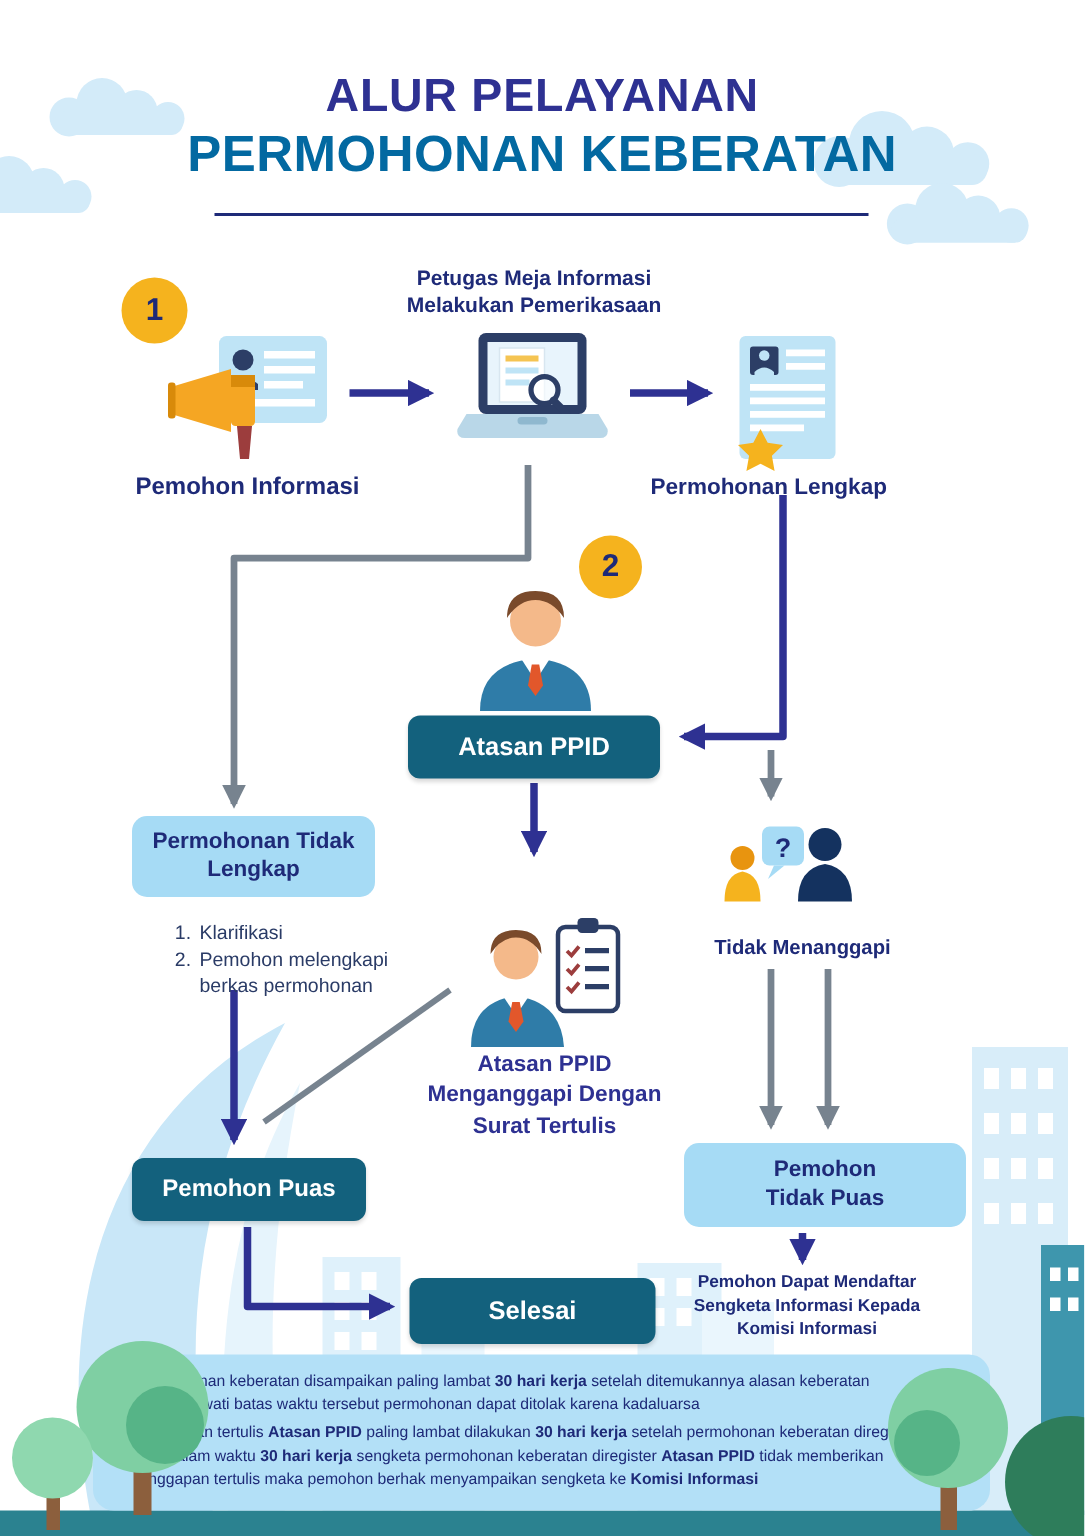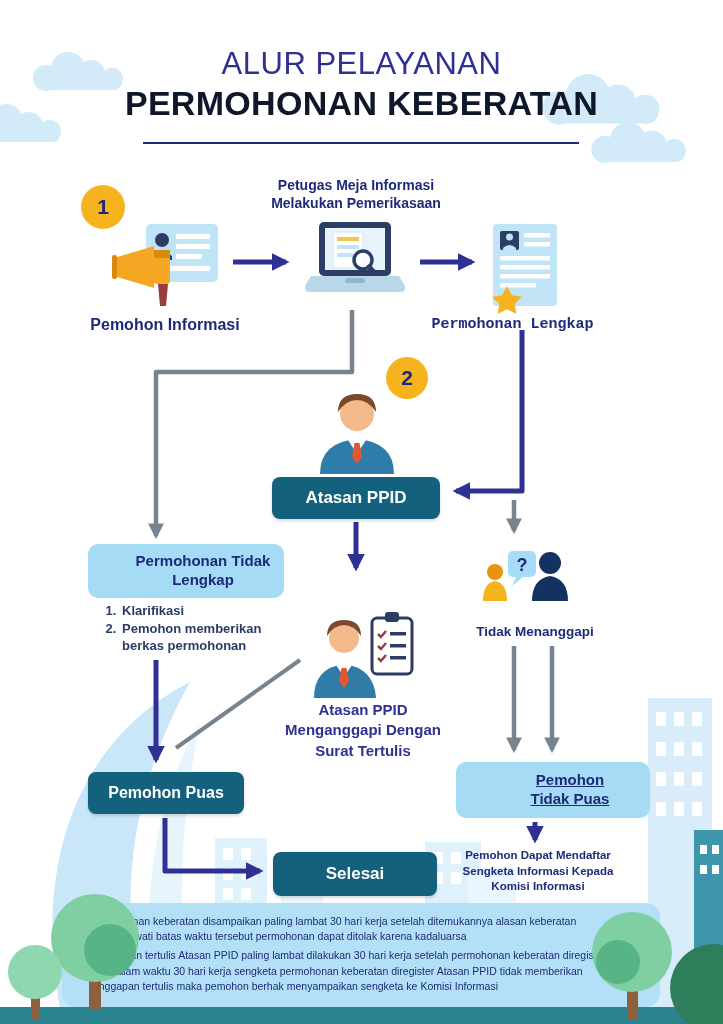--- a/index.html
+++ b/index.html
@@ -2,63 +2,63 @@
 <html><head>
 <meta charset="utf-8">
 <style>
   html,body{margin:0;padding:0;background:#ffffff;}
   .poster{position:relative;width:723px;height:1024px;overflow:hidden;background:#ffffff;
           font-family:"Liberation Sans",sans-serif;}
   .abs{position:absolute;}
   svg.layer{position:absolute;left:0;top:0;pointer-events:none;}
   .z0{z-index:0}.z1{z-index:1}.z4{z-index:4}
 
-  .title1{left:0;top:46px;width:723px;text-align:center;font-size:31px;font-weight:normal;
+  .title1{left:0;top:46px;width:723px;text-align:center;font-size:31px;font-weight:bold;
           letter-spacing:.5px;color:#2E3192;z-index:2;}
   .title2{left:0;top:84px;width:723px;text-align:center;font-size:34px;font-weight:bold;
-          letter-spacing:.3px;color:#0f172a;z-index:2;}
+          letter-spacing:.3px;color:#0369a1;z-index:2;}
   .underline{left:143px;top:142px;width:436px;height:2px;background:#1E2A78;z-index:2;}
 
   .badge{background:#F5B31E;color:#1E2A78;border-radius:50%;display:flex;align-items:center;
          justify-content:center;font-weight:bold;font-size:21px;z-index:2;}
   .badge1{left:81px;top:185px;width:44px;height:44px;}
   .badge2{left:386px;top:357px;width:42px;height:42px;}
 
   .lbl{color:#1E2A78;font-weight:bold;text-align:center;white-space:pre-line;z-index:2;}
   .lbl-pemohon{left:70px;top:316px;width:190px;font-size:16px;}
   .lbl-petugas{left:250px;top:176px;width:212px;font-size:14px;line-height:1.3;}
-  .lbl-lengkap{left:420px;top:316px;width:185px;font-size:15px;font-family:Liberation Mono, monospace;}
+  .lbl-lengkap{left:420px;top:316px;width:185px;font-size:15px;}
   .lbl-tidakmenanggapi{left:460px;top:624px;width:150px;font-size:13.5px;text-align:center;}
   .lbl-menganggapi{left:278px;top:700px;width:170px;font-size:15px;line-height:1.35;color:#2E3192;}
   .lbl-sengketa{left:448px;top:848px;width:180px;font-size:11.5px;line-height:1.35;}
 
   .teal-btn{background:#13617D;color:#fff;font-weight:bold;display:flex;align-items:center;
             justify-content:center;border-radius:8px;font-size:17px;z-index:2;
             box-shadow:0 2px 3px rgba(0,0,0,.15);}
   .btn-atasan{left:272px;top:477px;width:168px;height:42px;}
   .btn-puas{left:88px;top:772px;width:156px;height:42px;font-size:16px;}
   .btn-selesai{left:273px;top:852px;width:164px;height:44px;}
 
   .lightbox{background:#A6DBF5;color:#1E2A78;font-weight:bold;display:flex;align-items:center;
             justify-content:center;border-radius:10px;text-align:center;white-space:pre-line;
-            font-size:15px;line-height:1.25;z-index:2;padding-left:34px;}
+            font-size:15px;line-height:1.25;z-index:2;}
   .box-tidaklengkap{left:88px;top:544px;width:162px;height:54px;}
-  .box-tidakpuas{left:456px;top:762px;width:160px;height:56px;text-decoration:underline;}
-
-  .klist{left:103px;top:602px;width:160px;margin:0;padding-left:17px;color:#2A3B66;
-         font-size:13px;line-height:1.35;z-index:2;list-style:decimal;font-weight:bold;}
+  .box-tidakpuas{left:456px;top:762px;width:188px;height:56px;}
+
+  .klist{left:103px;top:602px;width:160px;margin:11px;padding-left:17px;color:#2A3B66;
+         font-size:13px;line-height:1.35;z-index:2;list-style:decimal;}
   .klist li{margin:0;padding-left:2px;}
 
   .footer{left:62px;top:903px;width:598px;height:104px;background:#B3E0F7;border-radius:14px;
           box-sizing:border-box;padding:11px 13px;z-index:3;color:#1E2A78;font-size:10.5px;
           line-height:1.45;}
   .fn{display:flex;margin-bottom:4px;}
   .fn-num{width:15px;flex:0 0 15px;font-weight:bold;}
   .fn-text{white-space:pre-line;}
-  .b{font-weight:400;}
+  .b{font-weight:700;}
 
   .icon{z-index:2;}
 </style>
 </head>
 <body>
 
 <div class="poster">
 
   <svg class="layer z0" width="723" height="1024" viewBox="0 0 723 1024">
 
@@ -226,21 +226,21 @@
     <path d="M42.5,57 h5 l2.5,14 -5,7 -5,-7 z" fill="#E2572B"></path>
     <circle cx="45" cy="28" r="17" fill="#F4B98A"></circle>
     <path d="M26,26 Q26,8 45,8 Q64,8 64,26 Q56,14 45,14 Q34,14 26,26 Z" fill="#7A4A2B"></path>
   </svg>
   <div class="abs teal-btn btn-atasan">Atasan PPID</div>
 
   <div class="abs lightbox box-tidaklengkap">Permohonan Tidak
 Lengkap</div>
   <ol class="abs klist">
     <li>Klarifikasi</li>
-    <li>Pemohon memberikan berkas permohonan</li>
+    <li>Pemohon melengkapi berkas permohonan</li>
   </ol>
 
   <svg class="abs icon" style="left:482px;top:538px" width="92" height="80" viewBox="0 0 92 78">
     <rect x="26" y="12" width="28" height="26" rx="5" fill="#A6DBF5"></rect>
     <path d="M34,38 l-4,9 11,-9 z" fill="#A6DBF5"></path>
     <text x="40" y="32" text-anchor="middle" font-size="18" font-weight="bold" fill="#1E2A78">?</text>
     <circle cx="13" cy="33" r="8" fill="#E8940F"></circle>
     <path d="M1,62 Q1,44 13,42 Q25,44 25,62 Z" fill="#F5B31E"></path>
     <circle cx="68" cy="24" r="11" fill="#14325F"></circle>
     <path d="M50,62 Q50,40 68,37 Q86,40 86,62 Z" fill="#14325F"></path>

